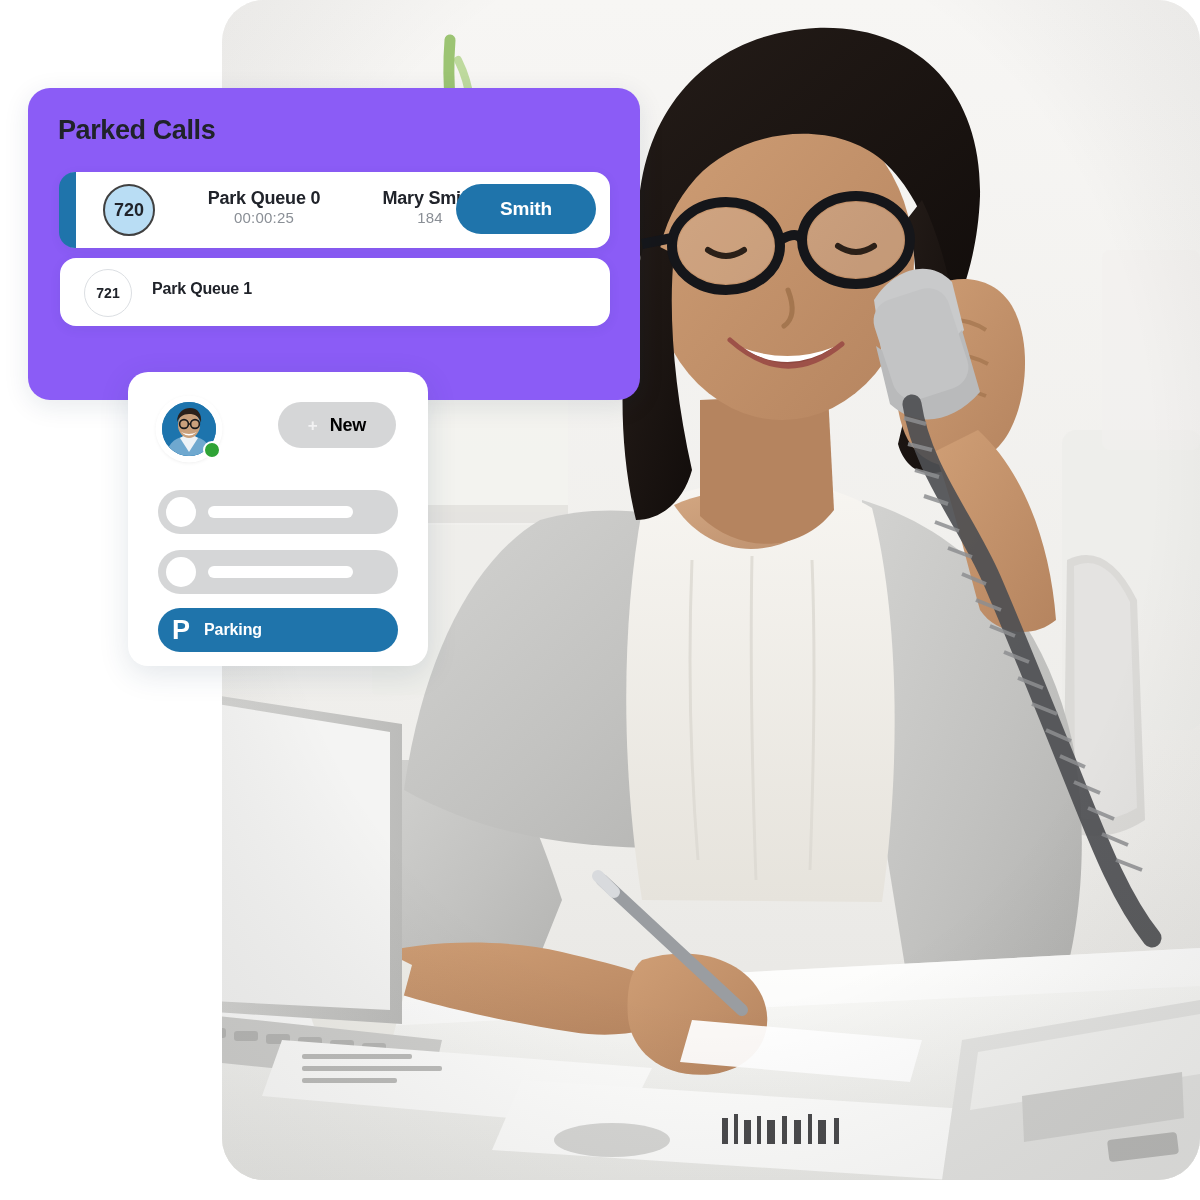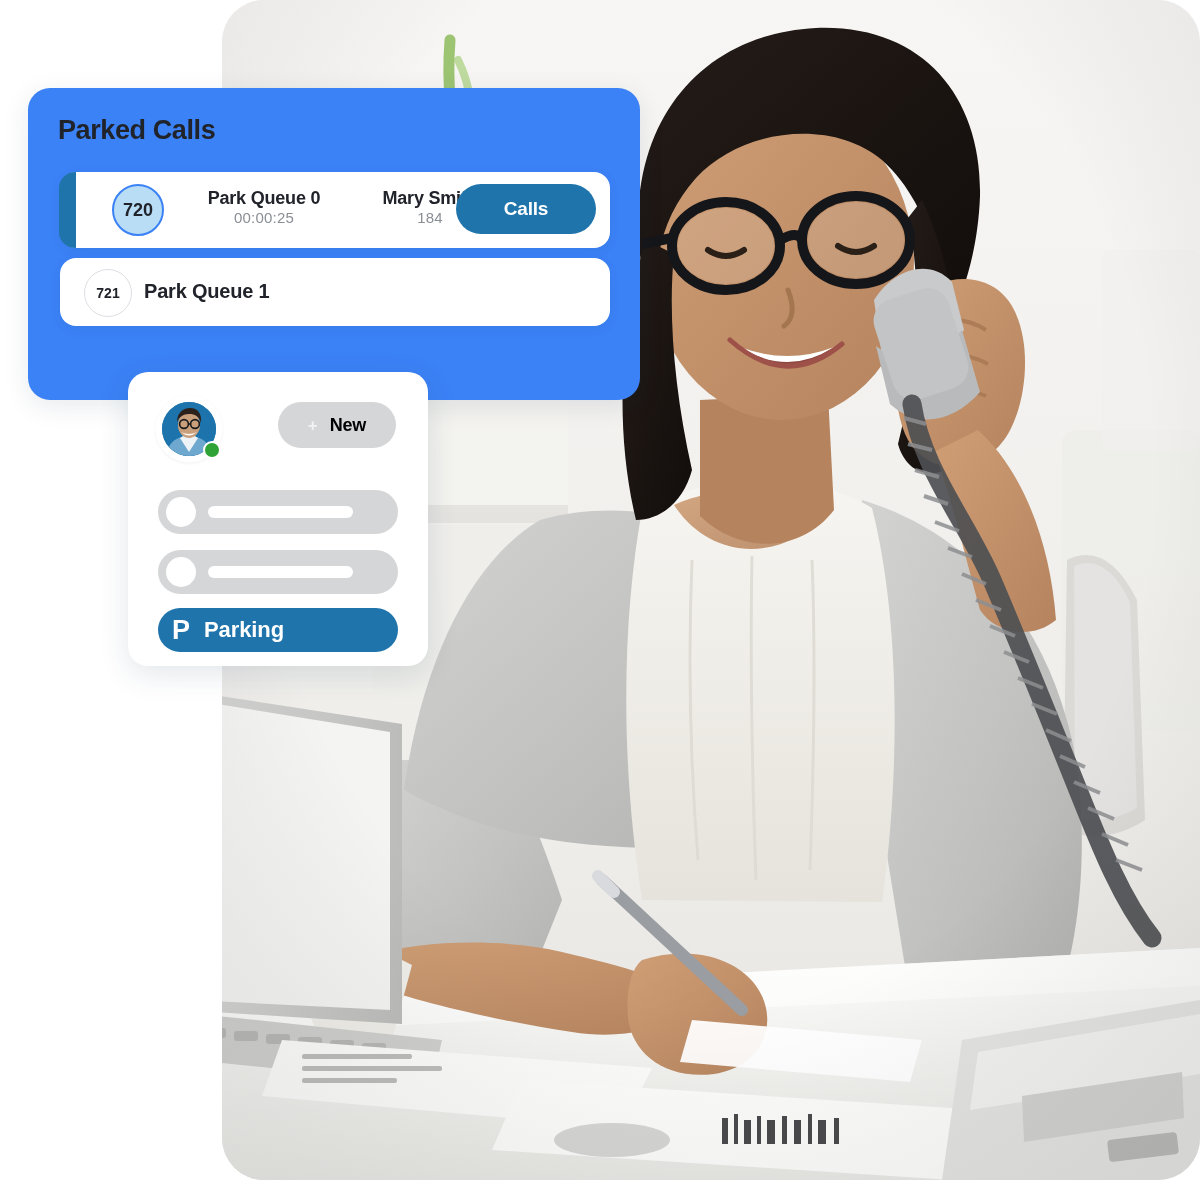--- a/index.html
+++ b/index.html
@@ -33,21 +33,21 @@
   }
   .photo svg { display:block; width:100%; height:100%; }
 
   
   .parked-card {
     position: absolute;
     left: 28px;
     top: 88px;
     width: 612px;
     height: 312px;
-    background: #3b82f6;
+    background: #8b5cf6;
     border-radius: 22px;
     box-shadow: 0 6px 26px rgba(20,50,80,.10);
     padding: 0;
   }
   .parked-title {
     position: absolute;
     left: 30px;
     top: 27px;
     font-size: 27px;
     font-weight: 700;
@@ -86,24 +86,24 @@
     position: absolute;
     border-radius: 50%;
     display: flex;
     align-items: center;
     justify-content: center;
     font-weight: 700;
     font-size: 18px;
     color: #20232a;
   }
   .badge.blue {
-    left: 52px; top: 12px;
+    left: 43px; top: 12px;
     width: 52px; height: 52px;
     background: #b9ddf4;
-    border: 2px solid #3b82f6;
+    border: 2px solid #404040;
   }
   .badge.plain {
     left: 24px; top: 11px;
     width: 48px; height: 48px;
     background: #ffffff;
     border: 1.5px solid #dcdfe3;
     font-size: 14px;
   }
 
   .col {
@@ -121,23 +121,23 @@
     font-size: 15px;
     color: #8a8f96;
     margin-top: 0;
     letter-spacing: .2px;
   }
   .col.queue { left: 114px; top: 16px; width: 180px; }
   .col.caller { left: 290px; top: 16px; width: 160px; }
 
   .queue-label-idle {
     position: absolute;
-    left: 84px;
+    left: 92px;
     top: 22px;
-    font-size: 20px;
+    font-size: 16px;
     font-weight: 700;
     color: #20232a;
     letter-spacing: -0.2px;
   }
 
   .pickup-btn {
     position: absolute;
     right: 14px;
     top: 12px;
     width: 140px;
@@ -269,21 +269,21 @@
   }
   .parking-btn .p-glyph {
     color: #ffffff;
     font-size: 27px;
     font-weight: 700;
     line-height: 1;
     font-family: "Liberation Sans", sans-serif;
   }
   .parking-btn .p-label {
     color: #ffffff;
-    font-size: 22px;
+    font-size: 16px;
     font-weight: 700;
     letter-spacing: -0.1px;
   }
 </style>
 </head>
 <body>
 
 <div id="stage">
 
   <div class="photo">
@@ -488,21 +488,21 @@
       <div class="col queue">
         <div class="primary">Park Queue 0</div>
         <div class="secondary">00:00:25</div>
       </div>
 
       <div class="col caller">
         <div class="primary">Mary Smith</div>
         <div class="secondary">184</div>
       </div>
 
-      <button class="pickup-btn">Calls</button>
+      <button class="pickup-btn">Smith</button>
     </div>
 
     <div class="call-row idle">
       <div class="badge plain">721</div>
       <div class="queue-label-idle">Park Queue 1</div>
     </div>
   </div>
 
   <div class="phone-card">
 

